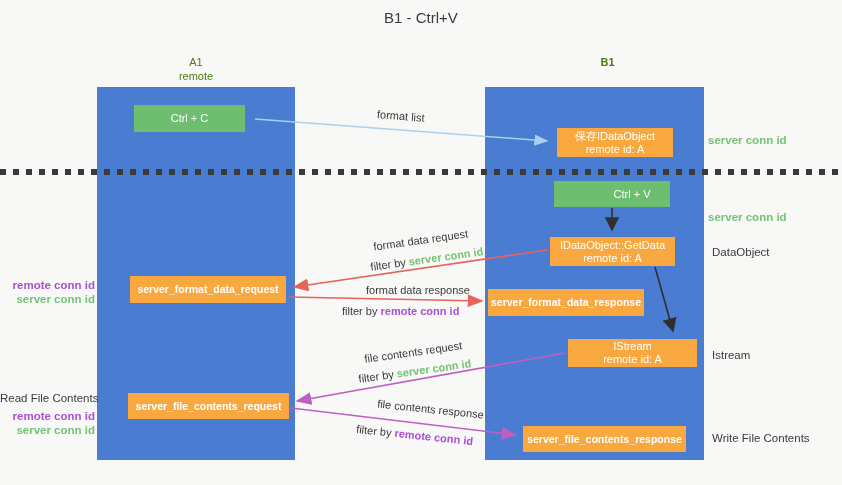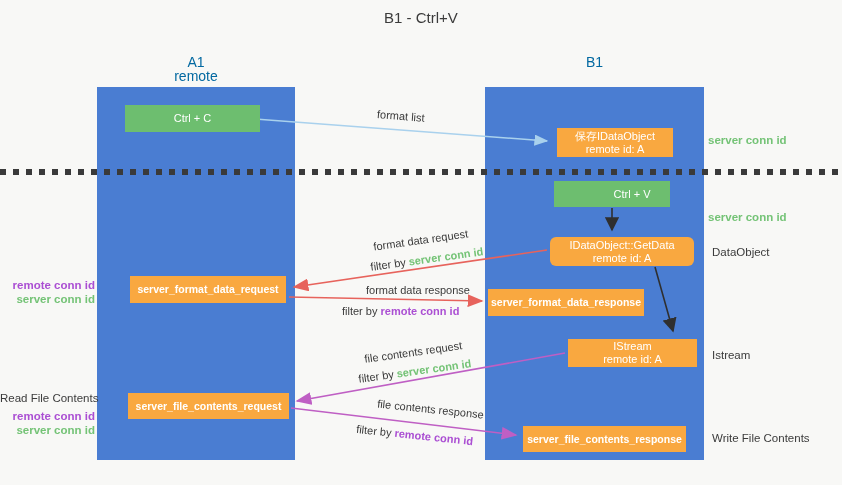--- a/index.html
+++ b/index.html
@@ -1,21 +1,21 @@
 <!DOCTYPE html>
 <html><head>
 <meta charset="utf-8">
 <style>
   * { margin:0; padding:0; box-sizing:border-box; }
   html,body { background:#f8f8f6; }
   body { font-family:"Liberation Sans", sans-serif; }
   .canvas { position:relative; width:842px; height:485px; background:#f8f8f6; overflow:hidden; }
   .abs { position:absolute; }
   .title { left:0; right:0; top:8px; text-align:center; font-size:15px; color:#3b3b3b; line-height:20px; }
-  .lane-header { top:55px; text-align:center; font-size:14px; color:#0369a1; line-height:14px; }
+  .lane-header { top:55px; text-align:center; font-size:11px; color:#4d7c0f; line-height:14px; }
   .lane { top:87px; height:373px; background:#4a7dd2; }
   .node { display:flex; flex-direction:column; align-items:center; justify-content:center;
           color:#ffffff; text-align:center; font-size:11px; line-height:13px; }
   .node.snake { font-size:10.5px;font-weight:bold; }
   .green  { background:#6dbe6f; }
   .orange { background:#f9a840; }
   .dotted-line { top:169px; left:0; width:842px; height:6px;
     background:repeating-linear-gradient(90deg,#3a3a3a 0 6px,transparent 6px 13px); }
   .edge-label { font-size:11px; color:#3b3b3b; white-space:nowrap; }
   .side-label { font-size:11.5px; color:#3b3b3b; white-space:nowrap; line-height:14px; }
@@ -33,21 +33,21 @@
 <div class="canvas">
 
   <div class="abs title">
     <div>B1 - Ctrl+V</div>
   </div>
 
   <div class="abs lane-header" style="left:97px;width:198px;">
     <div>A1</div>
     <div>remote</div>
   </div>
-  <div class="abs lane-header" style="left:485px;width:219px;">
+  <div class="abs lane-header" style="left:498px;width:219px;font-weight:bold;">
     <div>B1</div>
   </div>
 
   <div class="abs lane" style="left:97px;width:198px;"></div>
   <div class="abs lane" style="left:485px;width:219px;"></div>
 
   <div class="abs dotted-line"></div>
 
   <svg class="arrows" viewBox="0 0 842 485">
     <defs>
@@ -66,34 +66,34 @@
     </defs>
     <line x1="255" y1="119" x2="547" y2="141" stroke="#a9d1ed" stroke-width="1.4" marker-end="url(#m-blue)"></line>
     <line x1="612" y1="208" x2="612" y2="230" stroke="#2f2f2f" stroke-width="1.6" marker-end="url(#m-blk)"></line>
     <line x1="655" y1="267" x2="673" y2="331" stroke="#2f2f2f" stroke-width="1.6" marker-end="url(#m-blk)"></line>
     <line x1="547" y1="250" x2="294" y2="287" stroke="#e7635c" stroke-width="1.6" marker-end="url(#m-red)"></line>
     <line x1="289" y1="297" x2="482" y2="301" stroke="#e7635c" stroke-width="1.6" marker-end="url(#m-red)"></line>
     <line x1="565" y1="353" x2="297" y2="401" stroke="#bf5fc4" stroke-width="1.6" marker-end="url(#m-mag)"></line>
     <line x1="291" y1="408" x2="516" y2="435" stroke="#bf5fc4" stroke-width="1.6" marker-end="url(#m-mag)"></line>
   </svg>
 
-  <div class="abs node green" style="left:125px;top:105px;width:135px;height:27px;text-align:center;">
+  <div class="abs node green" style="left:134px;top:105px;width:111px;height:27px;text-align:center;">
     <span>Ctrl + C</span>
   </div>
 
   <div class="abs node orange" style="left:557px;top:128px;width:116px;height:29px;">
     <span>保存IDataObject</span>
     <span>remote id: A</span>
   </div>
 
   <div class="abs node green" style="left:554px;top:181px;width:116px;height:26px;padding-left:40px;">
     <span>Ctrl + V</span>
   </div>
 
-  <div class="abs node orange" style="left:550px;top:237px;width:144px;height:29px;border-radius:6px;">
+  <div class="abs node orange" style="left:550px;top:237px;width:125px;height:29px;">
     <span>IDataObject::GetData</span>
     <span>remote id: A</span>
   </div>
 
   <div class="abs node orange snake" style="left:130px;top:276px;width:156px;height:27px;">
     <span>server_format_data_request</span>
   </div>
 
   <div class="abs node orange snake" style="left:488px;top:289px;width:156px;height:27px;">
     <span>server_format_data_response</span>

